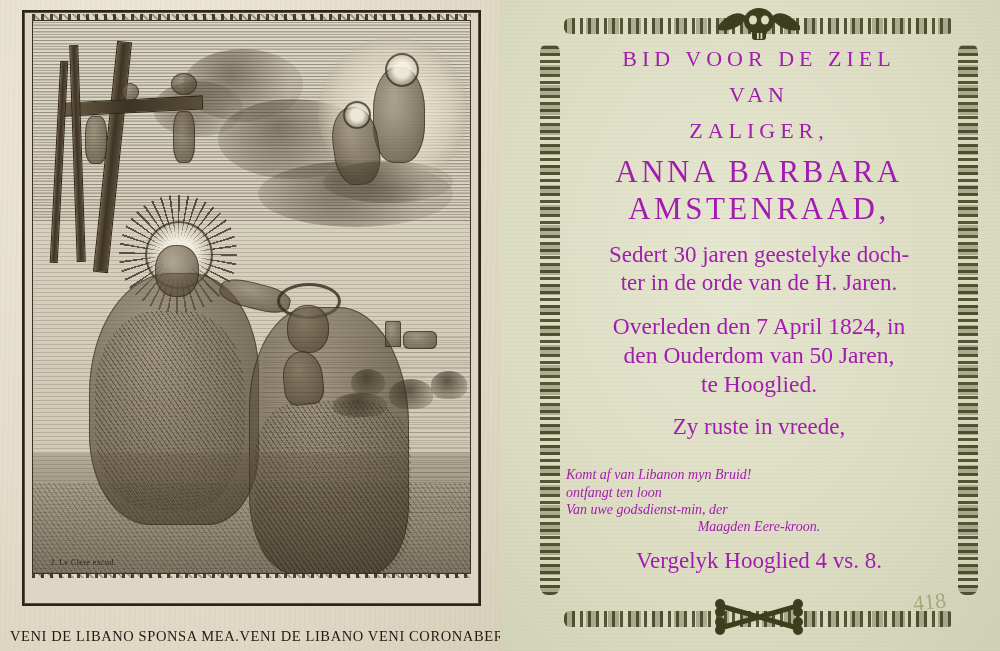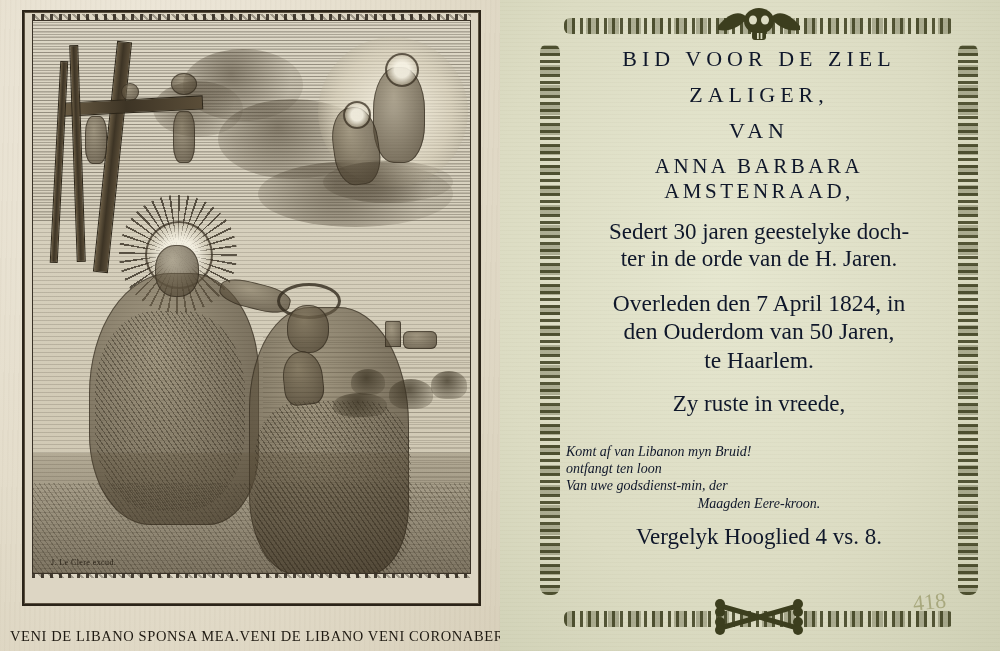--- a/index.html
+++ b/index.html
@@ -216,29 +216,29 @@
     position:absolute;
     bottom: -2px; left: 50%;
     transform: translateX(-50%);
     width: 110px; height: 40px;
   }
 
   .text-col {
     position:absolute;
     left: 26px; right: 26px; top: 36px; bottom: 40px;
     text-align:center;
-    color:#0f172a;
+    color:#a21caf;
   }
   .l-space {
     letter-spacing: 5px;
     font-size: 22px;
   }
   .l-name {
     letter-spacing: 3.5px;
-    font-size: 21px;
+    font-size: 31px;
     line-height: 1.18;
   }
   .l-body {
     font-size: 23px;
     line-height: 1.2;
   }
   .l-mid {
     font-size: 23.5px;
     line-height: 1.22;
   }
@@ -375,37 +375,37 @@
           <circle cx="94" cy="25" r="5"></circle>
             <circle cx="94" cy="33" r="5"></circle>
         </g>
       </svg>
 
       <div class="text-col">
         <div class="blk">
           <div class="line l-space">BID VOOR DE ZIEL</div>
         </div>
         <div class="blk">
+          <div class="line l-space">VAN</div>
+        </div>
+        <div class="blk">
           <div class="line l-space">ZALIGER,</div>
-        </div>
-        <div class="blk">
-          <div class="line l-space">VAN</div>
         </div>
         <div class="blk" style="margin-bottom:14px;">
           <div class="line l-name">ANNA BARBARA</div>
           <div class="line l-name">AMSTENRAAD,</div>
         </div>
         <div class="blk" style="margin-bottom:16px;">
           <div class="line l-body">Sedert 30 jaren geestelyke doch-</div>
           <div class="line l-body">ter in de orde van de H. Jaren.</div>
         </div>
         <div class="blk" style="margin-bottom:16px;">
           <div class="line l-mid">Overleden den 7 April 1824, in</div>
           <div class="line l-mid">den Ouderdom van 50 Jaren,</div>
-          <div class="line l-mid">te Haarlem.</div>
+          <div class="line l-mid">te Hooglied.</div>
         </div>
         <div class="blk" style="margin-bottom:26px;">
           <div class="line l-rest">Zy ruste in vreede,</div>
         </div>
         <div class="blk" style="margin-bottom:12px;">
           <div class="line l-italic ital-left">Komt af van Libanon myn Bruid!</div>
           <div class="line l-italic ital-right">ontfangt ten loon</div>
           <div class="line l-italic ital-left">Van uwe godsdienst-min, der</div>
           <div class="line l-italic">Maagden Eere-kroon.</div>
         </div>

